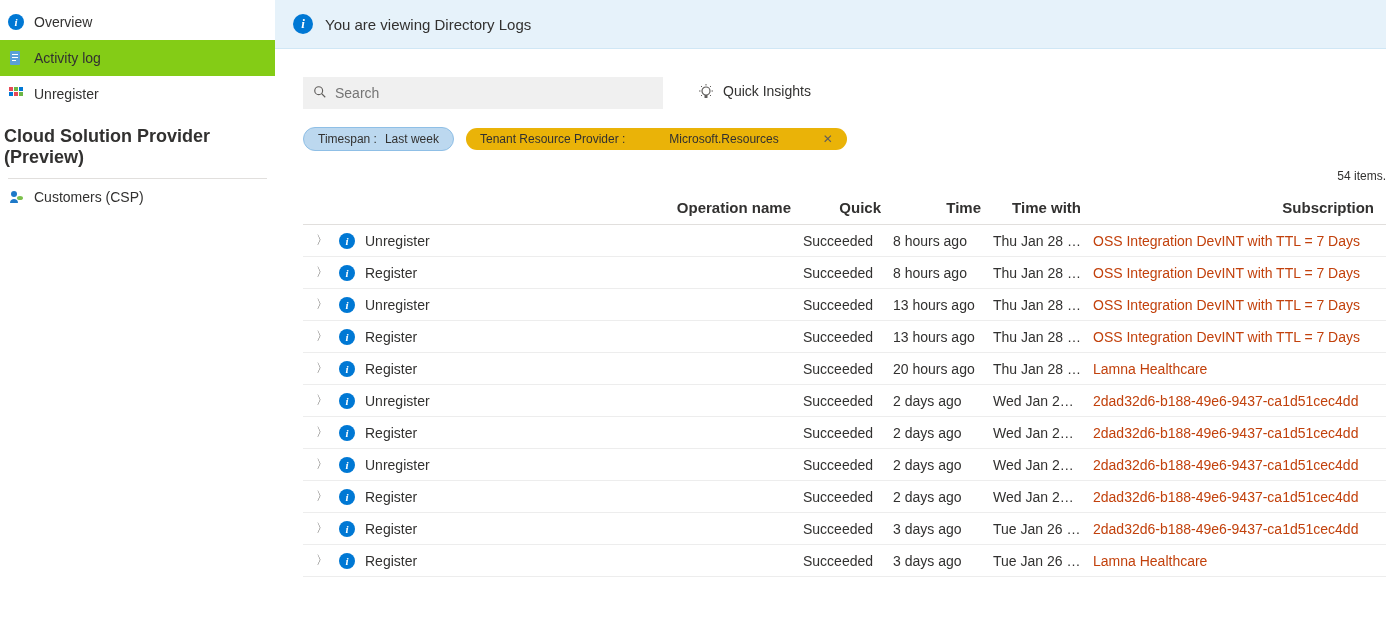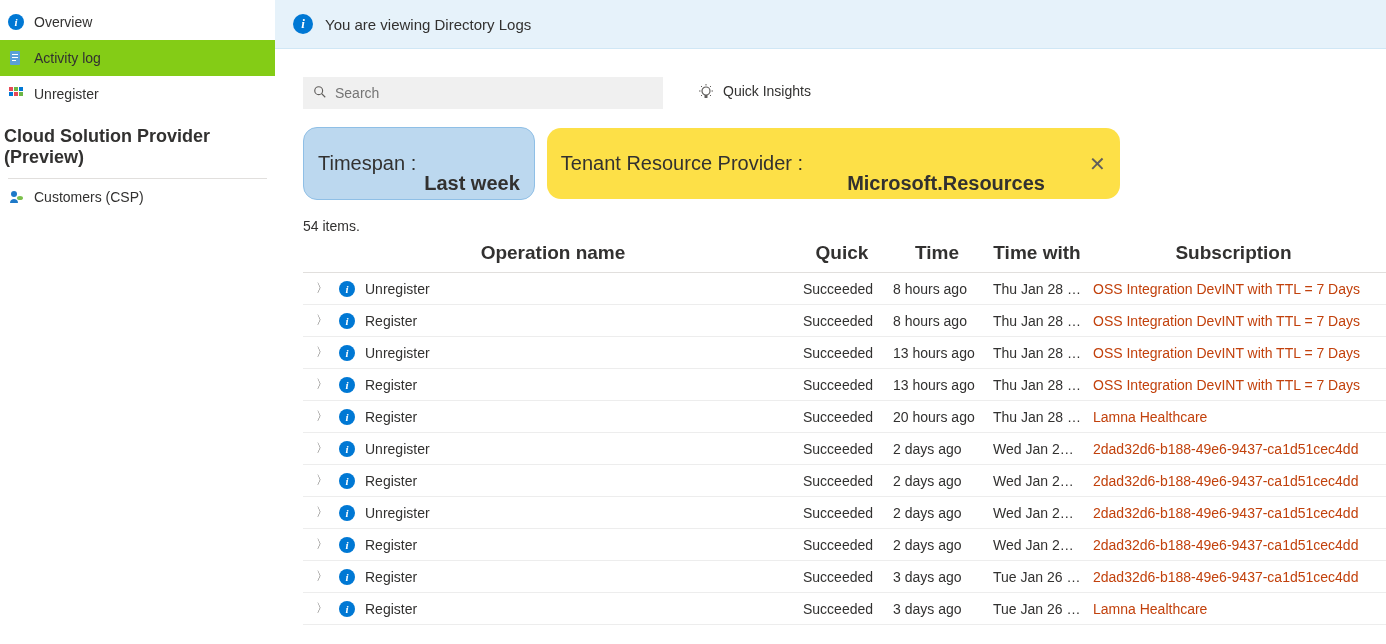--- a/index.html
+++ b/index.html
@@ -81,39 +81,39 @@
   .pills-row {
     display: flex;
     align-items: center;
     gap: 12px;
     padding-left: 28px;
     margin-bottom: 18px;
   }
   .pill {
     border-radius: 14px;
     padding: 4px 14px;
-    font-size: 20px;
-    display: flex;
-    align-items: center;
+    font-size: 12px;
+    display: flex;
+    align-items: flex-end;
     gap: 8px;
   }
   .pill-active { background: #bcd8ef; border:1px solid #8fbfe6;}
-  .pill-grey { background: #fde047; gap: 44px; }
-  .pill .bold { font-weight: 700; margin-top: 40px; }
+  .pill-grey { background: #eab308; gap: 44px; }
+  .pill .bold { font-weight: 400; }
   .pill-close { cursor:pointer; color:#605e5c; }
-  .item-count { padding-left: 28px; font-size:14px; }
+  .item-count { padding-left: 28px; font-size:12px; margin-bottom:8px;text-align:right;}
   table {
     width: calc(100% - 28px);
     margin-left: 28px;
     border-collapse: collapse;
   }
   thead th {
-    text-align: center;
+    text-align: right;
     font-weight: 600;
-    font-size: 19px;
+    font-size: 15px;
     padding: 8px 12px 8px 0;
     border-bottom: 1px solid #e1dfdd;
   }
   tbody td {
     padding: 7px 12px 7px 0;
     border-bottom: 1px solid #ededed;
     font-size: 14px;
     white-space: nowrap;
     overflow: hidden;
     text-overflow: ellipsis;

